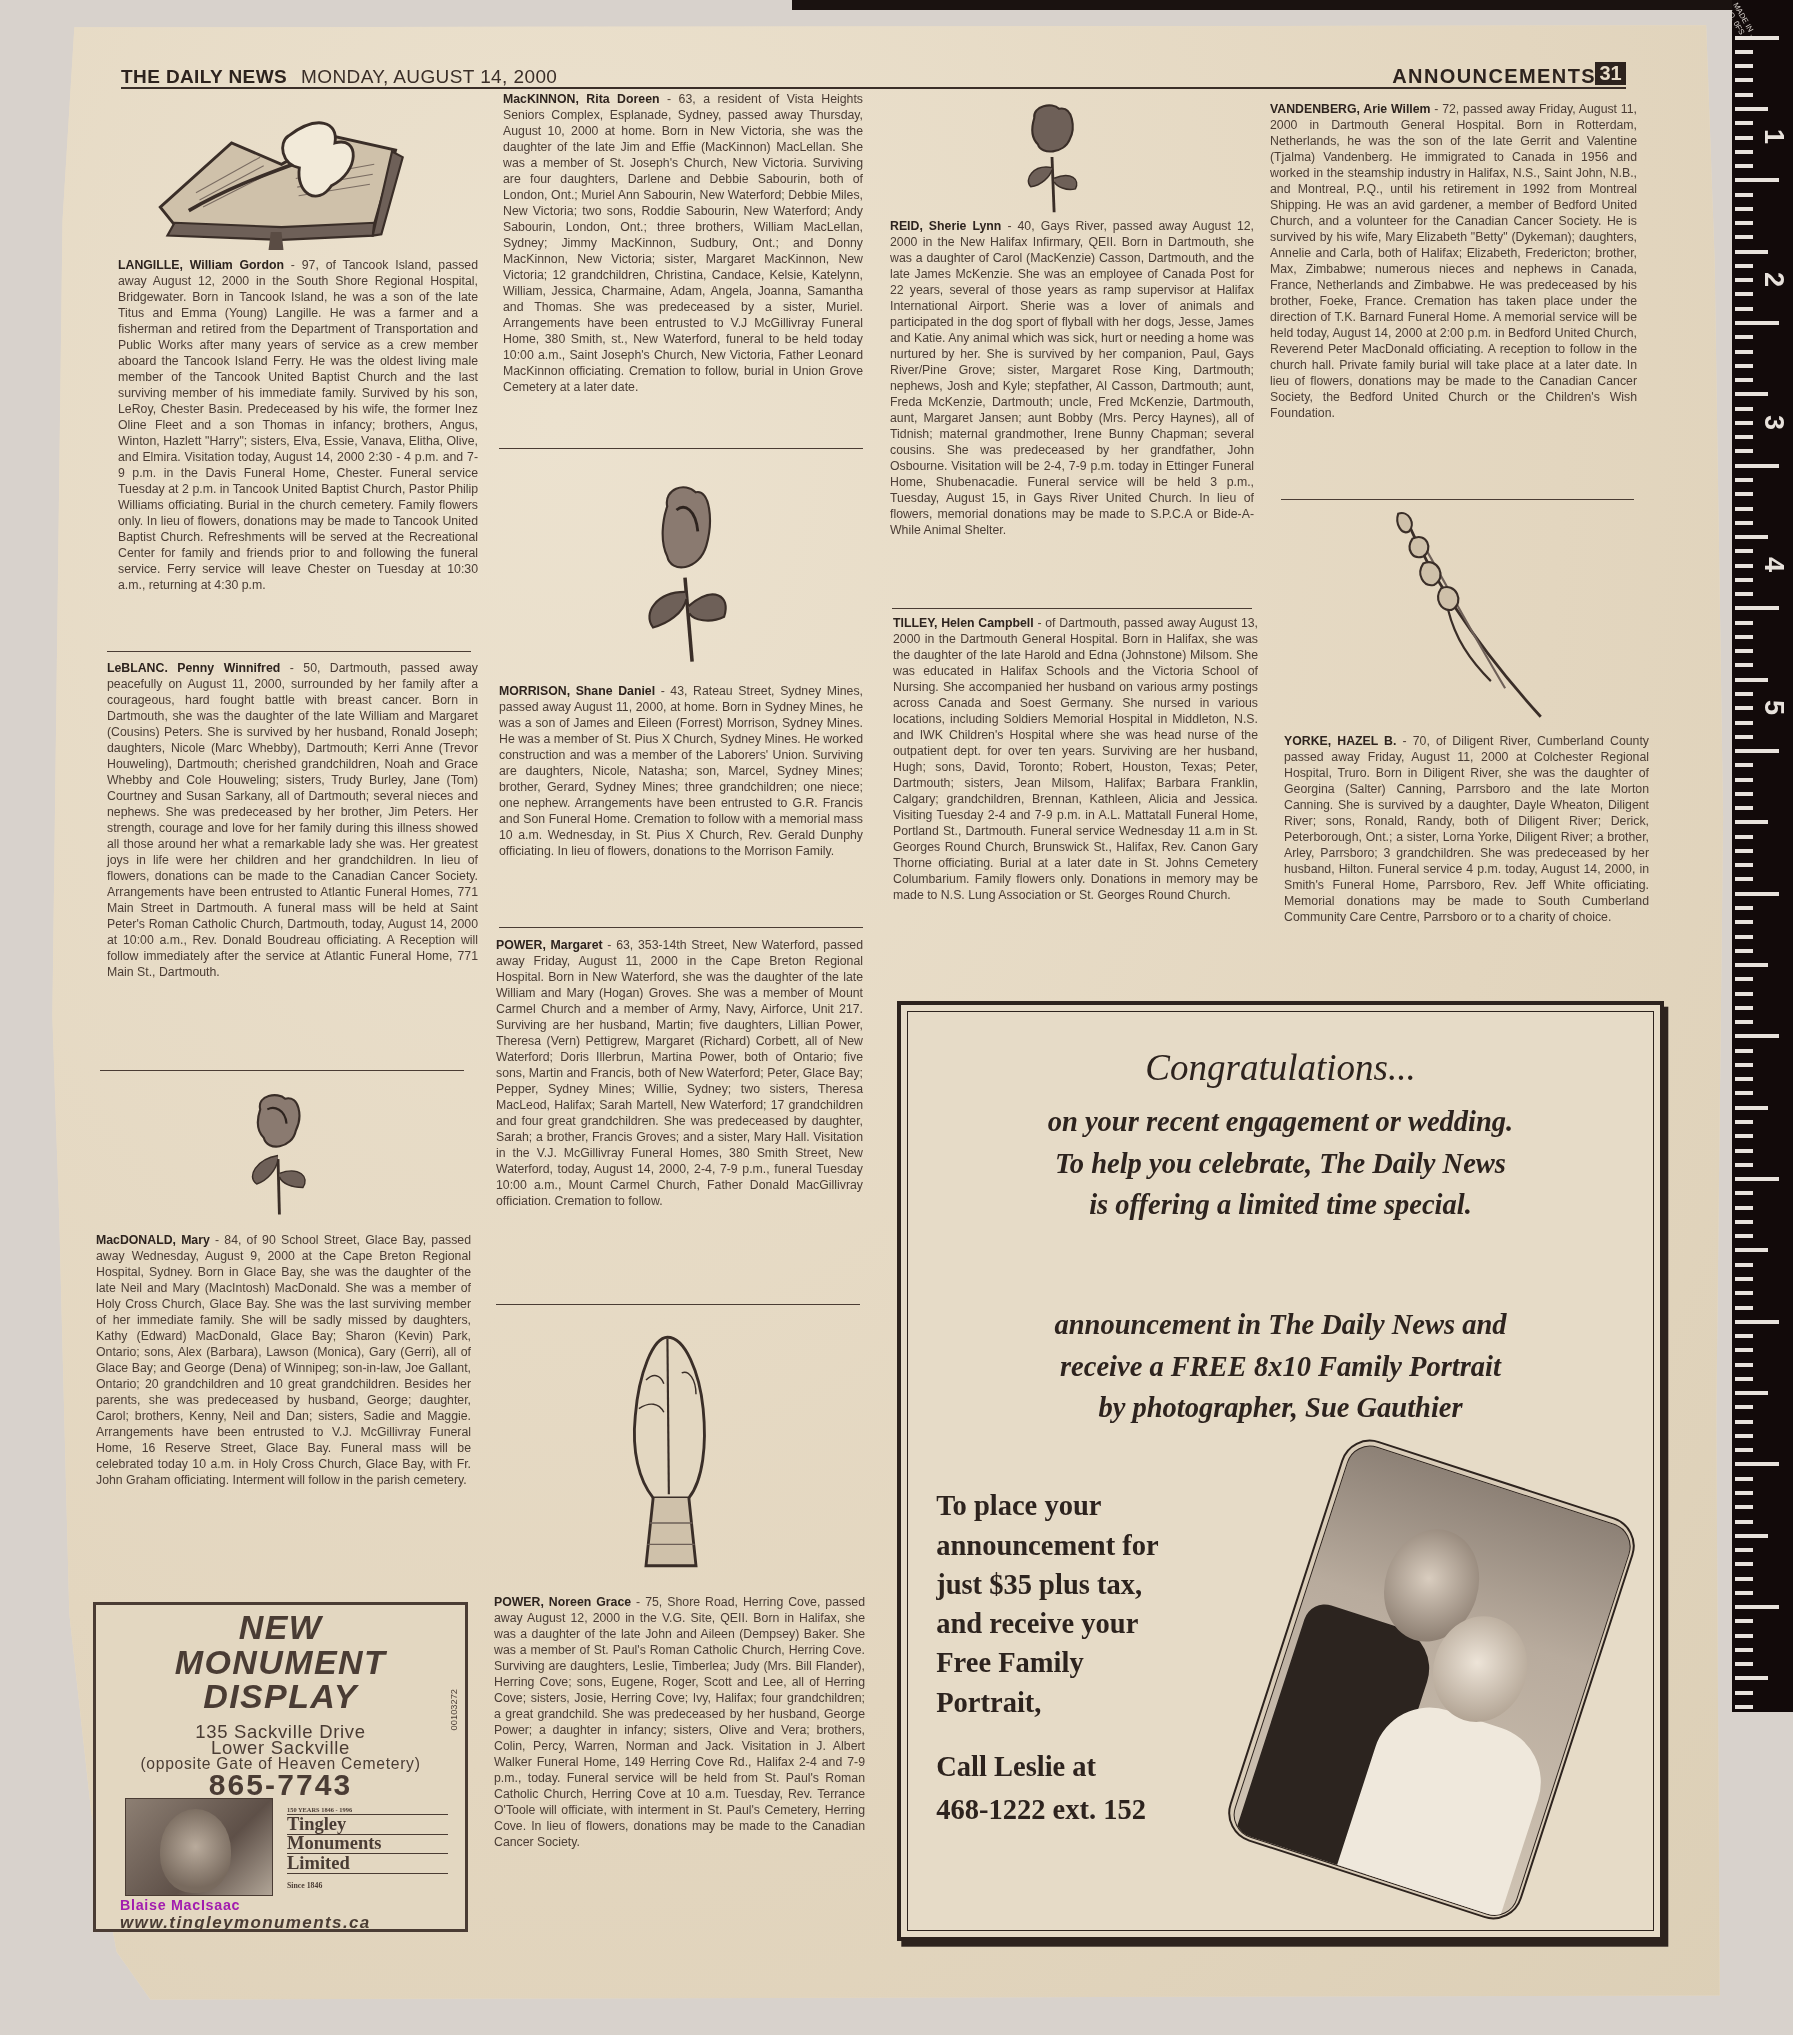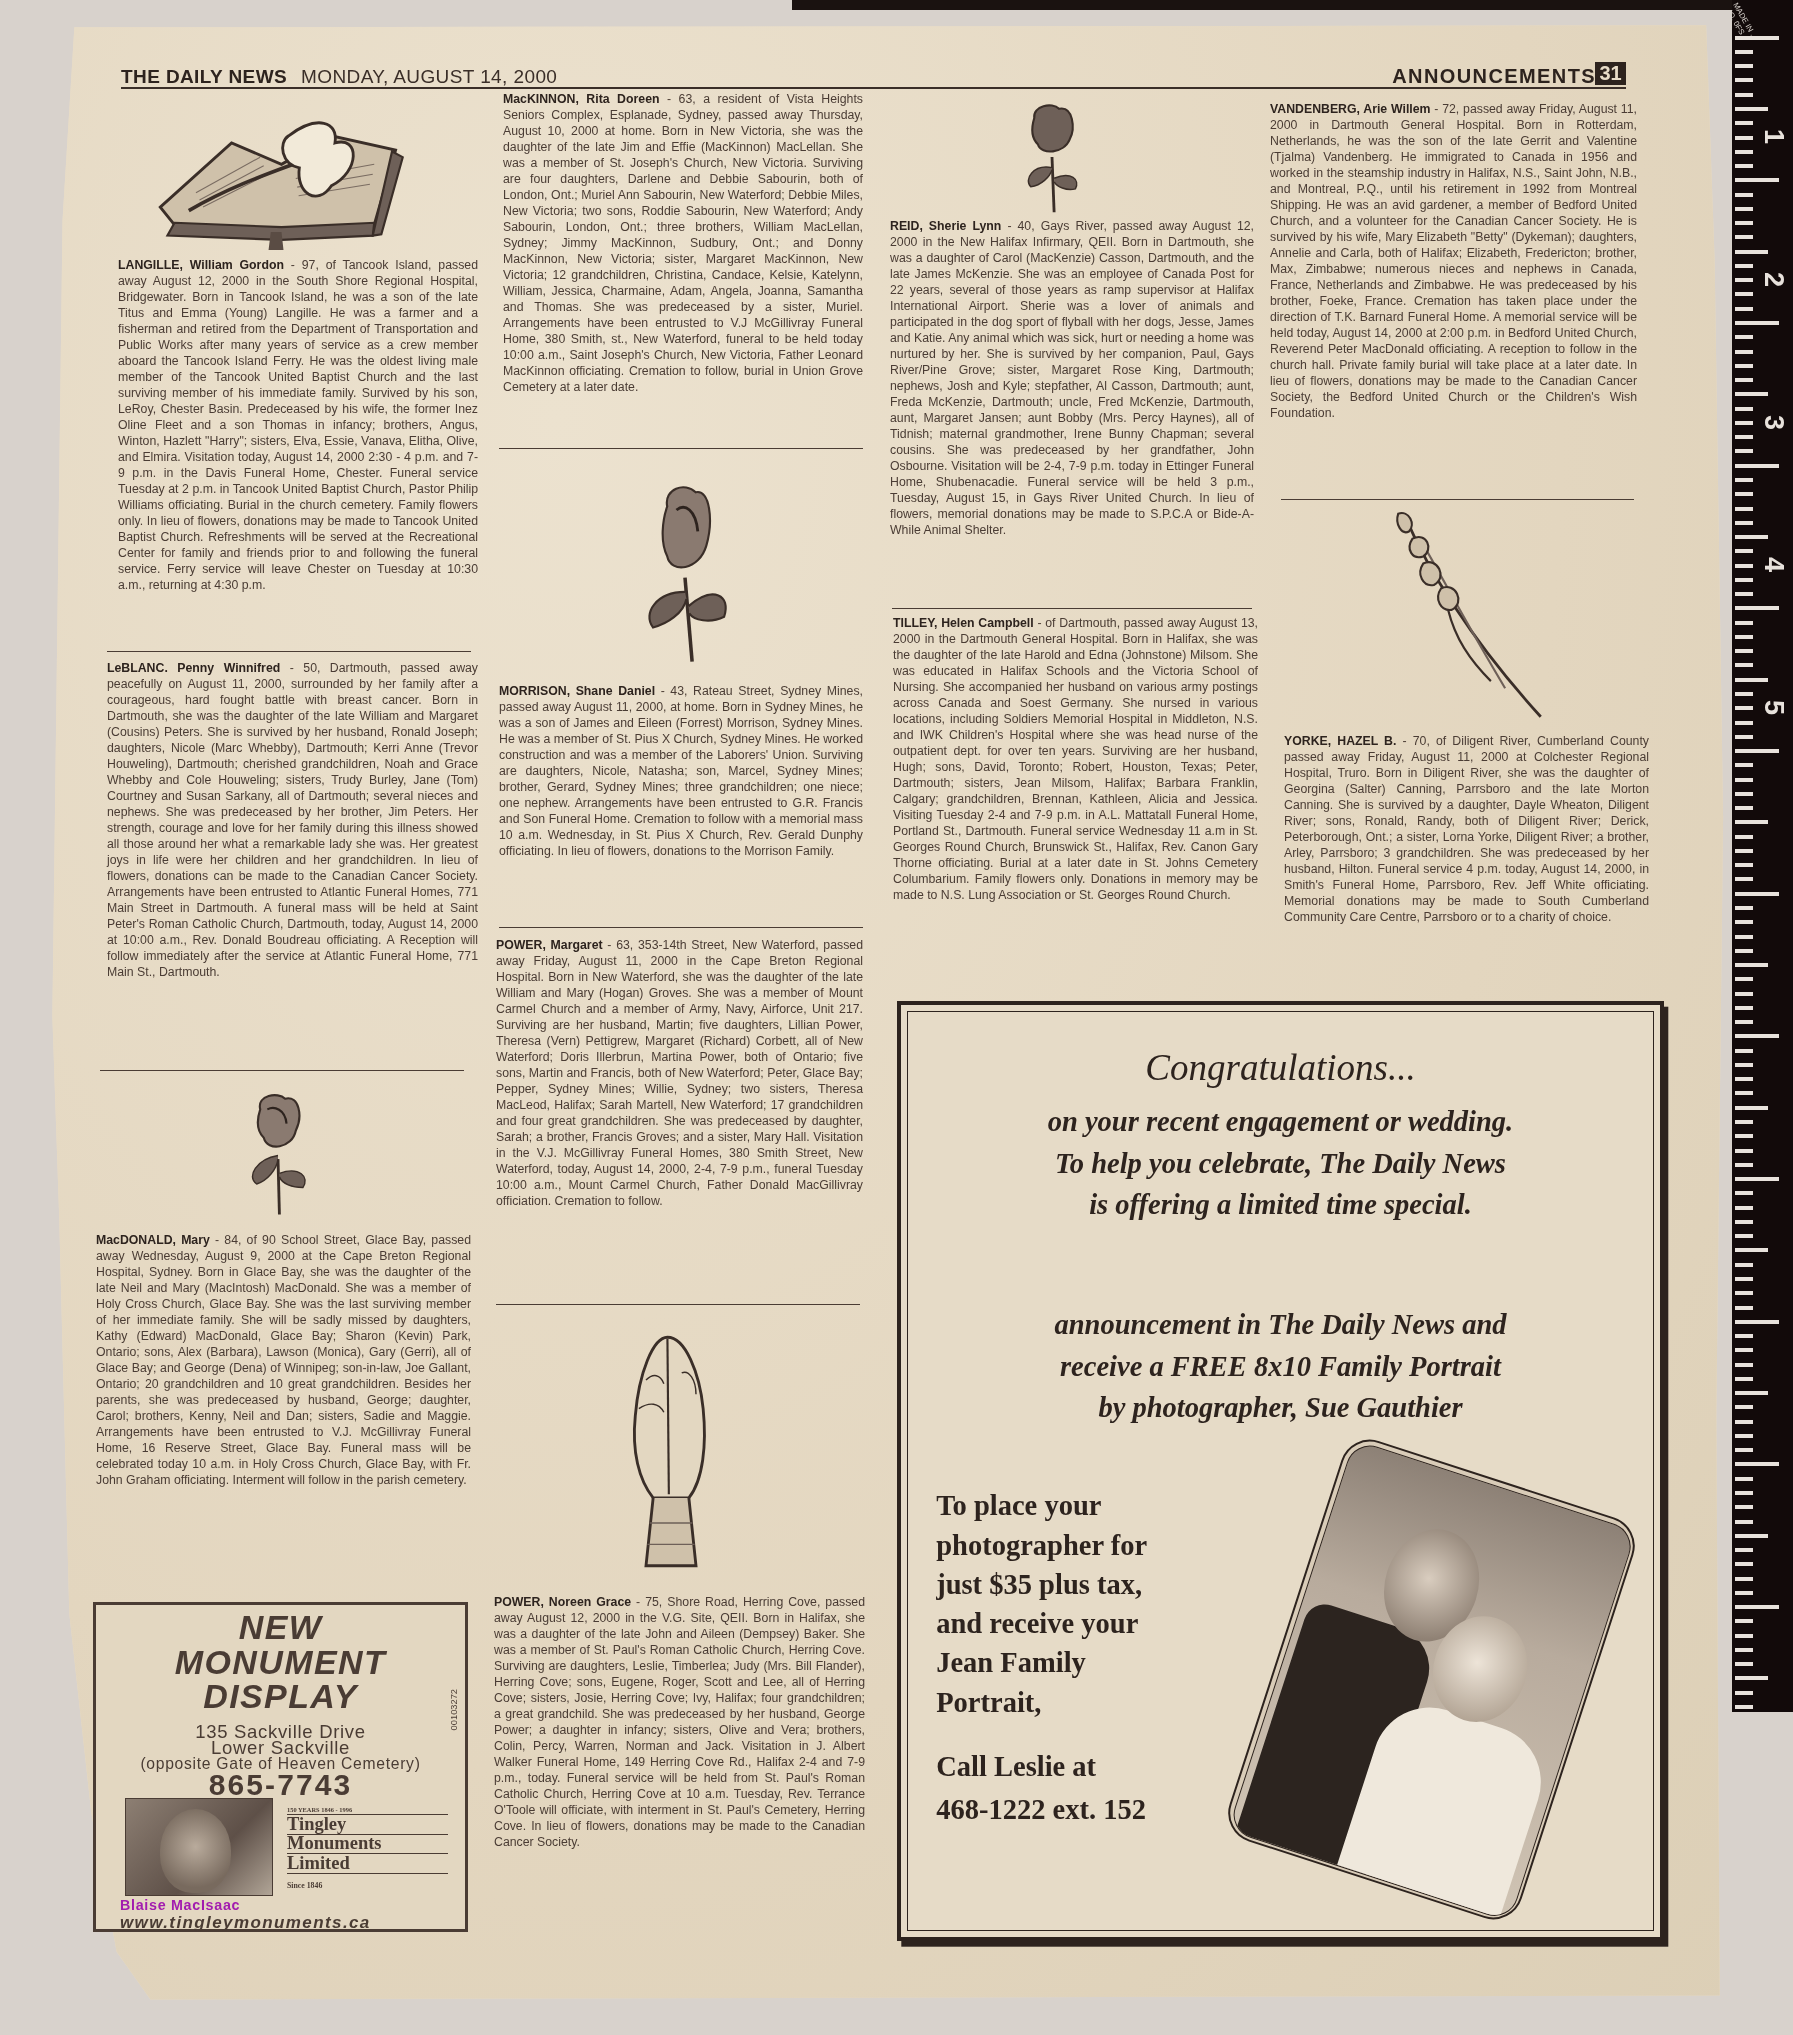--- a/index.html
+++ b/index.html
@@ -366,24 +366,24 @@
   <div class="inner">
     <div class="w-script">Congratulations...</div>
     <div class="w-para" style="top:89px;">on your recent engagement or wedding.</div>
     <div class="w-para" style="top:131px;">To help you celebrate, The Daily News</div>
     <div class="w-para" style="top:172px;">is offering a limited time special.</div>
     <div class="w-para" style="top:292px;">announcement in The Daily News and</div>
     <div class="w-para" style="top:334px;">receive a FREE 8x10 Family Portrait</div>
     <div class="w-para" style="top:375px;">by photographer, Sue Gauthier</div>
 
     <div class="w-call" style="top:474px;">To place your</div>
-    <div class="w-call" style="top:514px;">photographer for</div>
+    <div class="w-call" style="top:514px;">announcement for</div>
     <div class="w-call" style="top:553px;">just $35 plus tax,</div>
     <div class="w-call" style="top:592px;">and receive your</div>
-    <div class="w-call" style="top:631px;">Jean Family</div>
+    <div class="w-call" style="top:631px;">Free Family</div>
     <div class="w-call" style="top:671px;">Portrait,</div>
     <div class="w-call" style="top:735px;">Call Leslie at</div>
     <div class="w-call" style="top:778px;">468-1222 ext. 152</div>
 
     <div class="w-photo">
       <div class="pic">
         <div class="groom-suit"></div>
         <div class="groom-face"></div>
         <div class="dress"></div>
         <div class="bride-face"></div>

